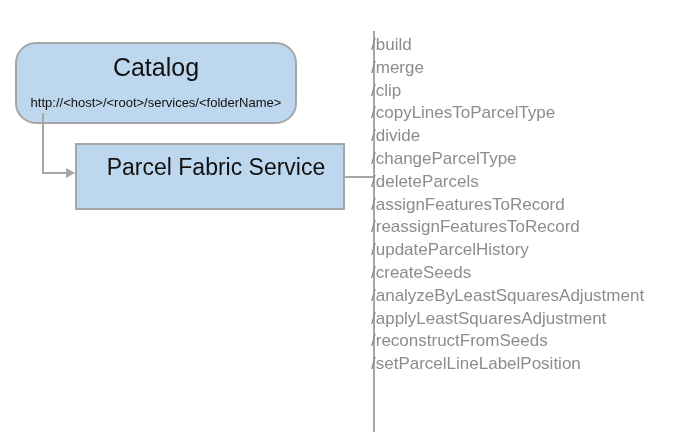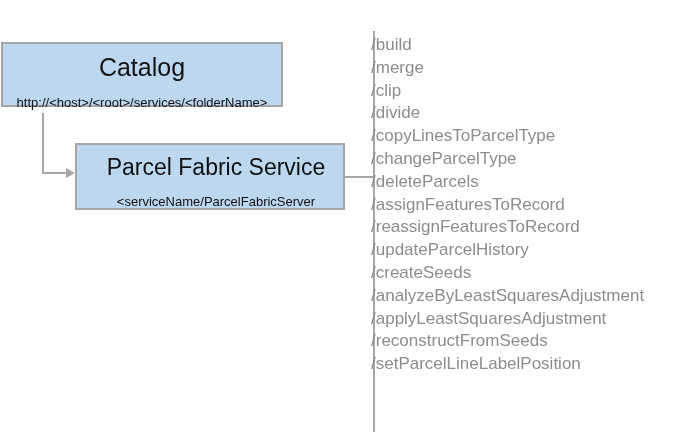--- a/index.html
+++ b/index.html
@@ -15,22 +15,22 @@
     overflow: hidden;
   }
   .box {
     position: absolute;
     box-sizing: border-box;
     background: var(--box-fill, #BDD7EE);
     border: 2px solid var(--box-border, #A6A6A6);
     text-align: center;
   }
   .box-catalog {
-    left: 1px; top: 42px;
-    width: 282px; height: 65px;
+    left: 15px; top: 42px;
+    width: 282px; height: 82px; border-radius: 21px;
   }
   .box-service {
     left: 75px; top: 143px;
     width: 270px; height: 67px; padding-left: 12px;
   }
   .box-title {
     color: var(--title-text, #111111);
     white-space: nowrap;
   }
   .box-catalog .box-title {
@@ -84,32 +84,31 @@
     <div class="box-title">Catalog</div>
     <div class="box-subtitle">http://&lt;host&gt;/&lt;root&gt;/services/&lt;folderName&gt;</div>
   </div>
 
   <div class="connector conn-catalog-v"></div>
   <div class="connector conn-catalog-h"></div>
   <div class="arrowhead"></div>
 
   <div class="box box-service">
     <div class="box-title">Parcel Fabric Service</div>
-    <div class="box-subtitle">&lt;serviceName/ParcelFabricServer</div>
   </div>
 
   <div class="connector conn-service-h"></div>
   <div class="connector endpoint-rule"></div>
 
   <div class="endpoint-list">
       <div>/build</div>
       <div>/merge</div>
       <div>/clip</div>
+      <div>/copyLinesToParcelType</div>
       <div>/divide</div>
-      <div>/copyLinesToParcelType</div>
       <div>/changeParcelType</div>
       <div>/deleteParcels</div>
       <div>/assignFeaturesToRecord</div>
       <div>/reassignFeaturesToRecord</div>
       <div>/updateParcelHistory</div>
       <div>/createSeeds</div>
       <div>/analyzeByLeastSquaresAdjustment</div>
       <div>/applyLeastSquaresAdjustment</div>
       <div>/reconstructFromSeeds</div>
       <div>/setParcelLineLabelPosition</div>

